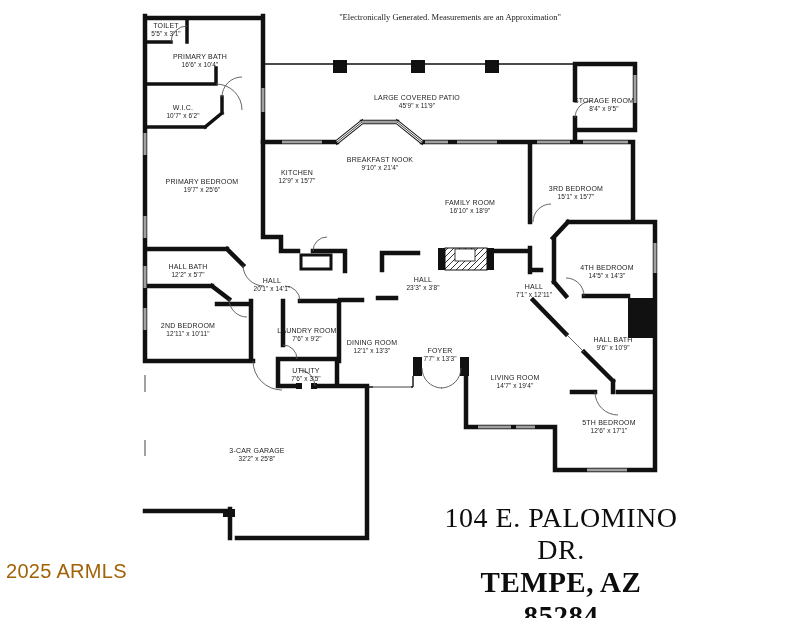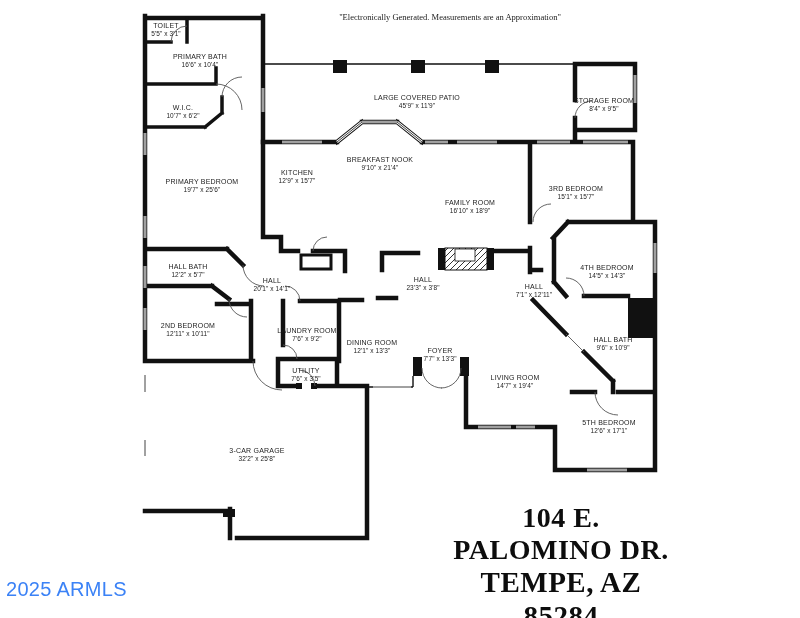--- a/index.html
+++ b/index.html
@@ -7,23 +7,23 @@
          font-family:"Liberation Sans",sans-serif;color:#1a1a1a;}
   #walls{position:absolute;left:0;top:0;}
   .room{position:absolute;transform:translate(-50%,-50%);display:flex;flex-direction:column;
         align-items:center;gap:1px;text-align:center;white-space:nowrap;}
   .rn{font-size:7px;letter-spacing:.2px;color:#1c1c1c;}
   .rd{font-size:6.5px;letter-spacing:.1px;color:#1c1c1c;}
   .disclaimer{position:absolute;left:450px;top:17px;transform:translate(-50%,-50%);
         font-family:"Liberation Serif",serif;font-size:8.5px;color:#222;white-space:nowrap;}
   .address{position:absolute;left:561px;top:502px;transform:translateX(-50%);
         font-family:"Liberation Serif",serif;color:#0d0d0d;text-align:center;line-height:1.15;}
-  .addr1{font-size:28px;font-weight:700;letter-spacing:.5px;}
+  .addr1{font-size:28px;font-weight:400;letter-spacing:.5px;}
   .addr2{font-size:29px;font-weight:600;letter-spacing:.5px;}
-  .credit{position:absolute;left:6px;top:578px;font-size:20px;color:#3b82f6;letter-spacing:.3px;}
+  .credit{position:absolute;left:6px;top:560px;font-size:20px;color:#a16207;letter-spacing:.3px;}
 </style>
 </head>
 <body>
 
 <div id="stage">
 
   <svg id="walls" width="800" height="618" viewBox="0 0 800 618" xmlns="http://www.w3.org/2000/svg">
     <defs>
       <pattern id="hatch" width="6" height="6" patternUnits="userSpaceOnUse">
         <path d="M0,6 L6,0" stroke="#333" stroke-width="1"></path>

